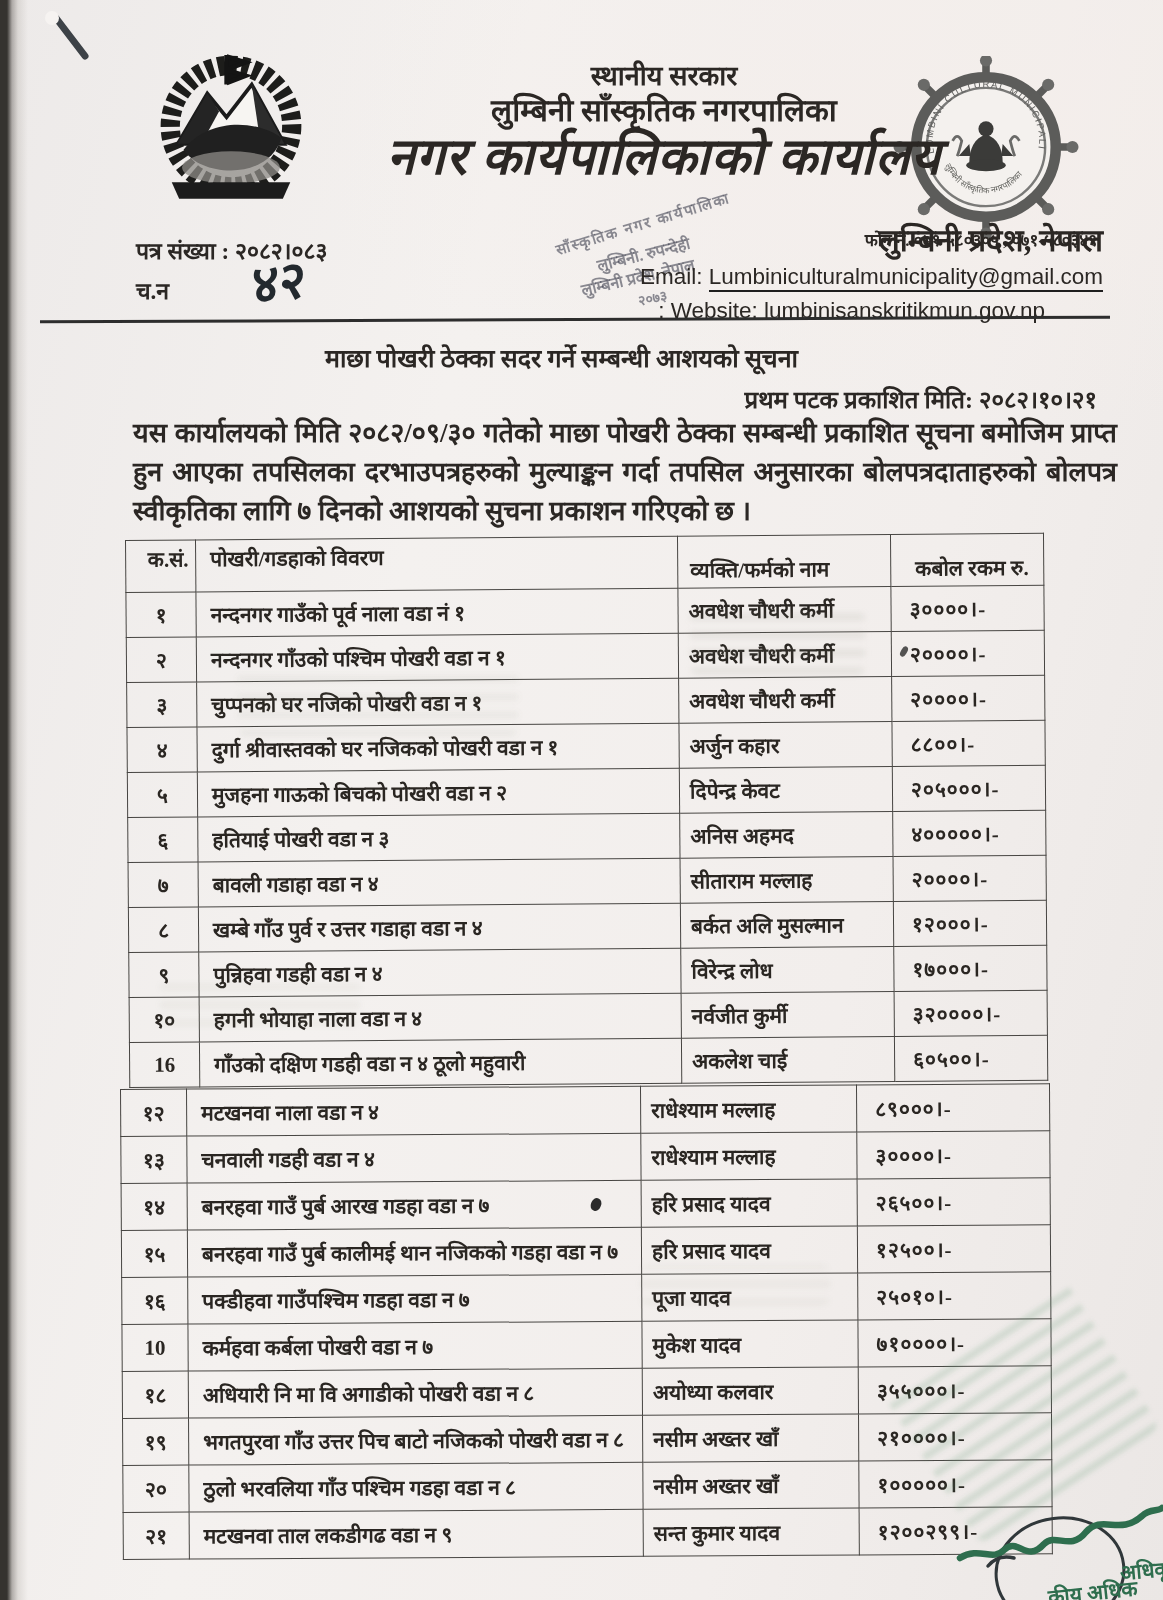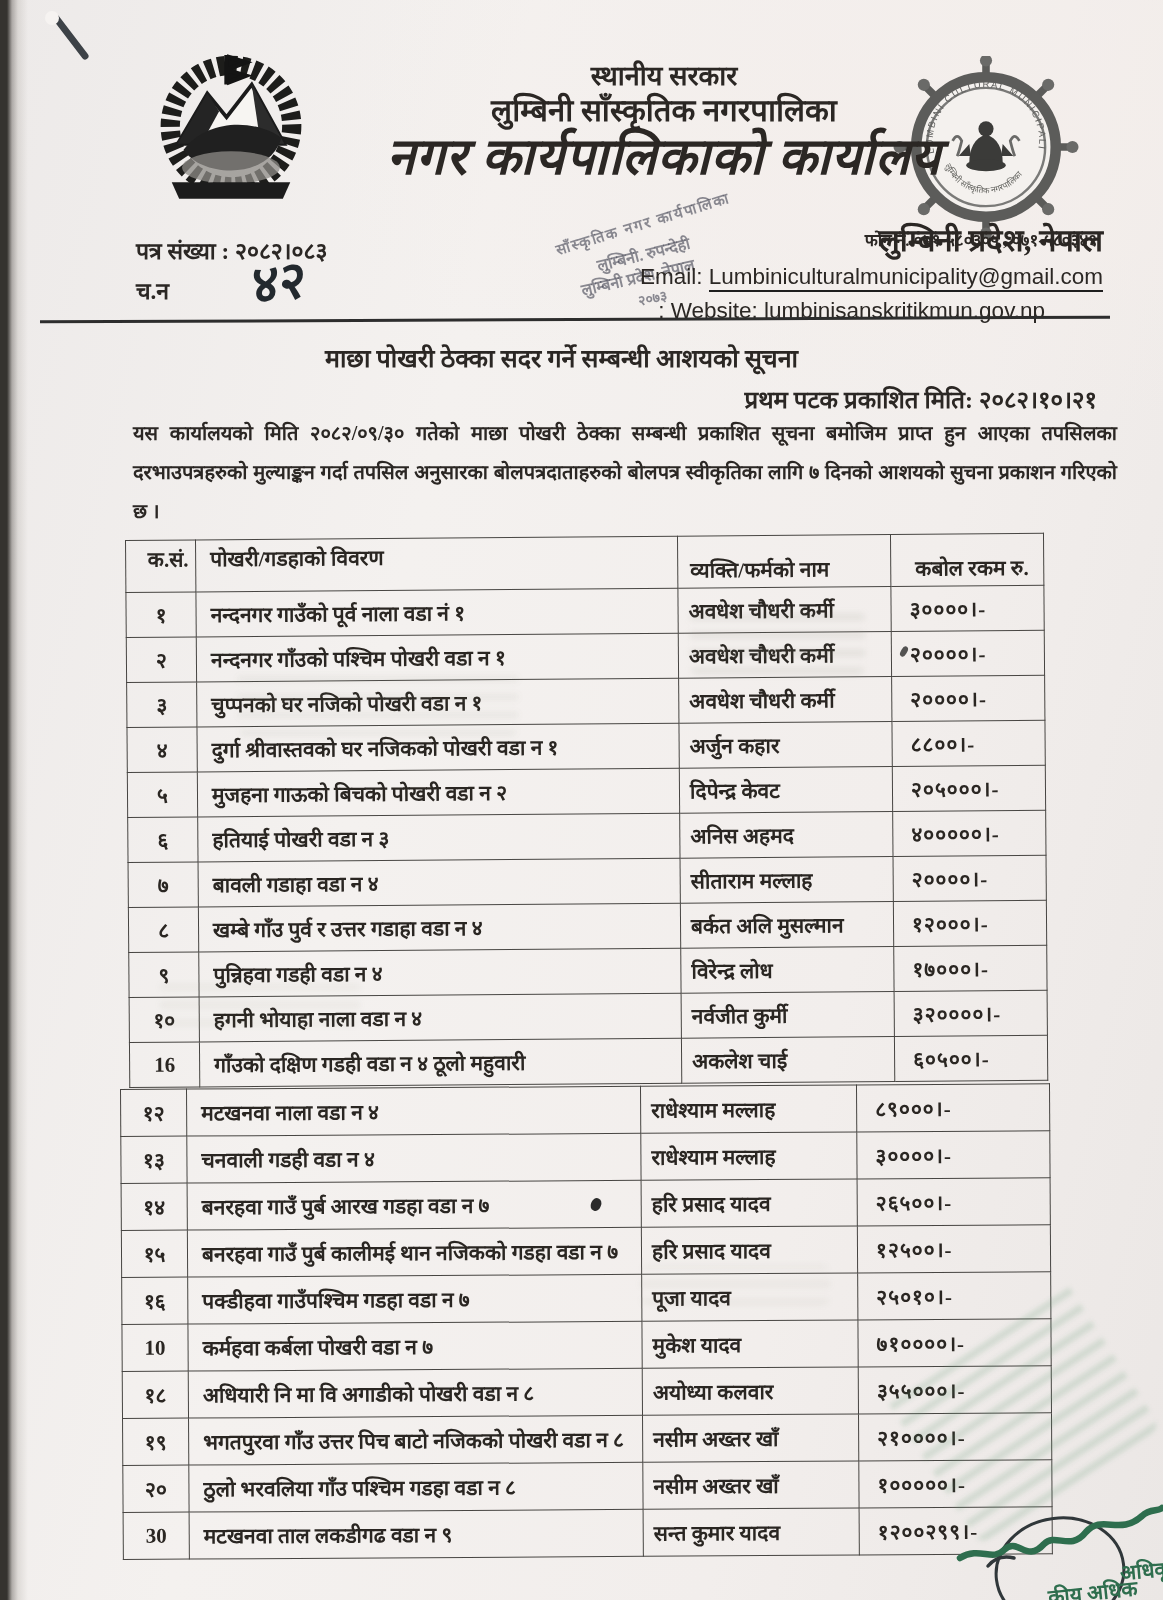--- a/index.html
+++ b/index.html
@@ -27,21 +27,21 @@
   .hand{left:252px;top:244px;font-size:52px;font-weight:bold;color:#23292e;
     transform:rotate(-7deg) skewX(-6deg);font-family:"DejaVu Sans", cursive, sans-serif;}
   .phone{right:66px;top:228px;font-size:17px;}
   .emailrow{right:60px;top:264px;font-size:22.5px;}
   .emailrow .u{border-bottom:2.5px solid #1e1e1e;padding-bottom:1px;}
   .webrow{right:118px;top:298px;font-size:22.5px;}
   .divider{left:40px;top:318px;width:1070px;height:3px;background:#2d2d2d;transform:rotate(-0.25deg);}
   
   .title{left:40px;right:80px;top:340px;text-align:center;font-size:25px;}
   .pub{right:66px;top:382px;font-size:24px;}
-  .para{left:133px;top:414px;width:984px;font-size:20px;line-height:39px;text-align:justify;}
+  .para{left:133px;top:414px;width:984px;font-size:27px;line-height:39px;text-align:justify;}
   
   table{border-collapse:collapse;table-layout:fixed;}
   .t1{left:125px;top:540px;width:918px;transform:rotate(-0.45deg);transform-origin:left top;}
   .t2{left:120px;top:1089px;width:929px;transform:rotate(-0.35deg);transform-origin:left top;}
   td,th{border:1.6px solid #474542;font-size:21px;font-weight:bold;color:#2a2622;
     font-family:"Liberation Serif", serif;overflow:hidden;}
   .t1 th{height:46px;text-align:left;padding-left:16px;}
   .t1 td{height:42px;}
   .t2 td{height:44px;}
   th.c1,td.sn{text-align:center;}
@@ -299,21 +299,21 @@
           <td class="nm">नसीम अख्तर खाँ</td>
           <td class="amt">२१००००।-</td>
         </tr>
     <tr>
           <td class="sn">२०</td>
           <td class="desc">ठुलो भरवलिया गाँउ पश्चिम गडहा वडा न ८</td>
           <td class="nm">नसीम अख्तर खाँ</td>
           <td class="amt">१०००००।-</td>
         </tr>
     <tr>
-          <td class="sn">30</td>
+          <td class="sn">२१</td>
           <td class="desc">मटखनवा ताल लकडीगढ वडा न ९</td>
           <td class="nm">सन्त कुमार यादव</td>
           <td class="amt">१२००२९९।-</td>
         </tr>
   </tbody>
     </table>
 
   <div class="abs ghost" style="left:690px;top:612px;width:175px;height:62px;"></div>
   <div class="abs ghost" style="left:238px;top:668px;width:280px;height:68px;opacity:.7;"></div>
   <div class="abs ghost" style="left:160px;top:980px;width:200px;height:46px;opacity:.6;"></div>

